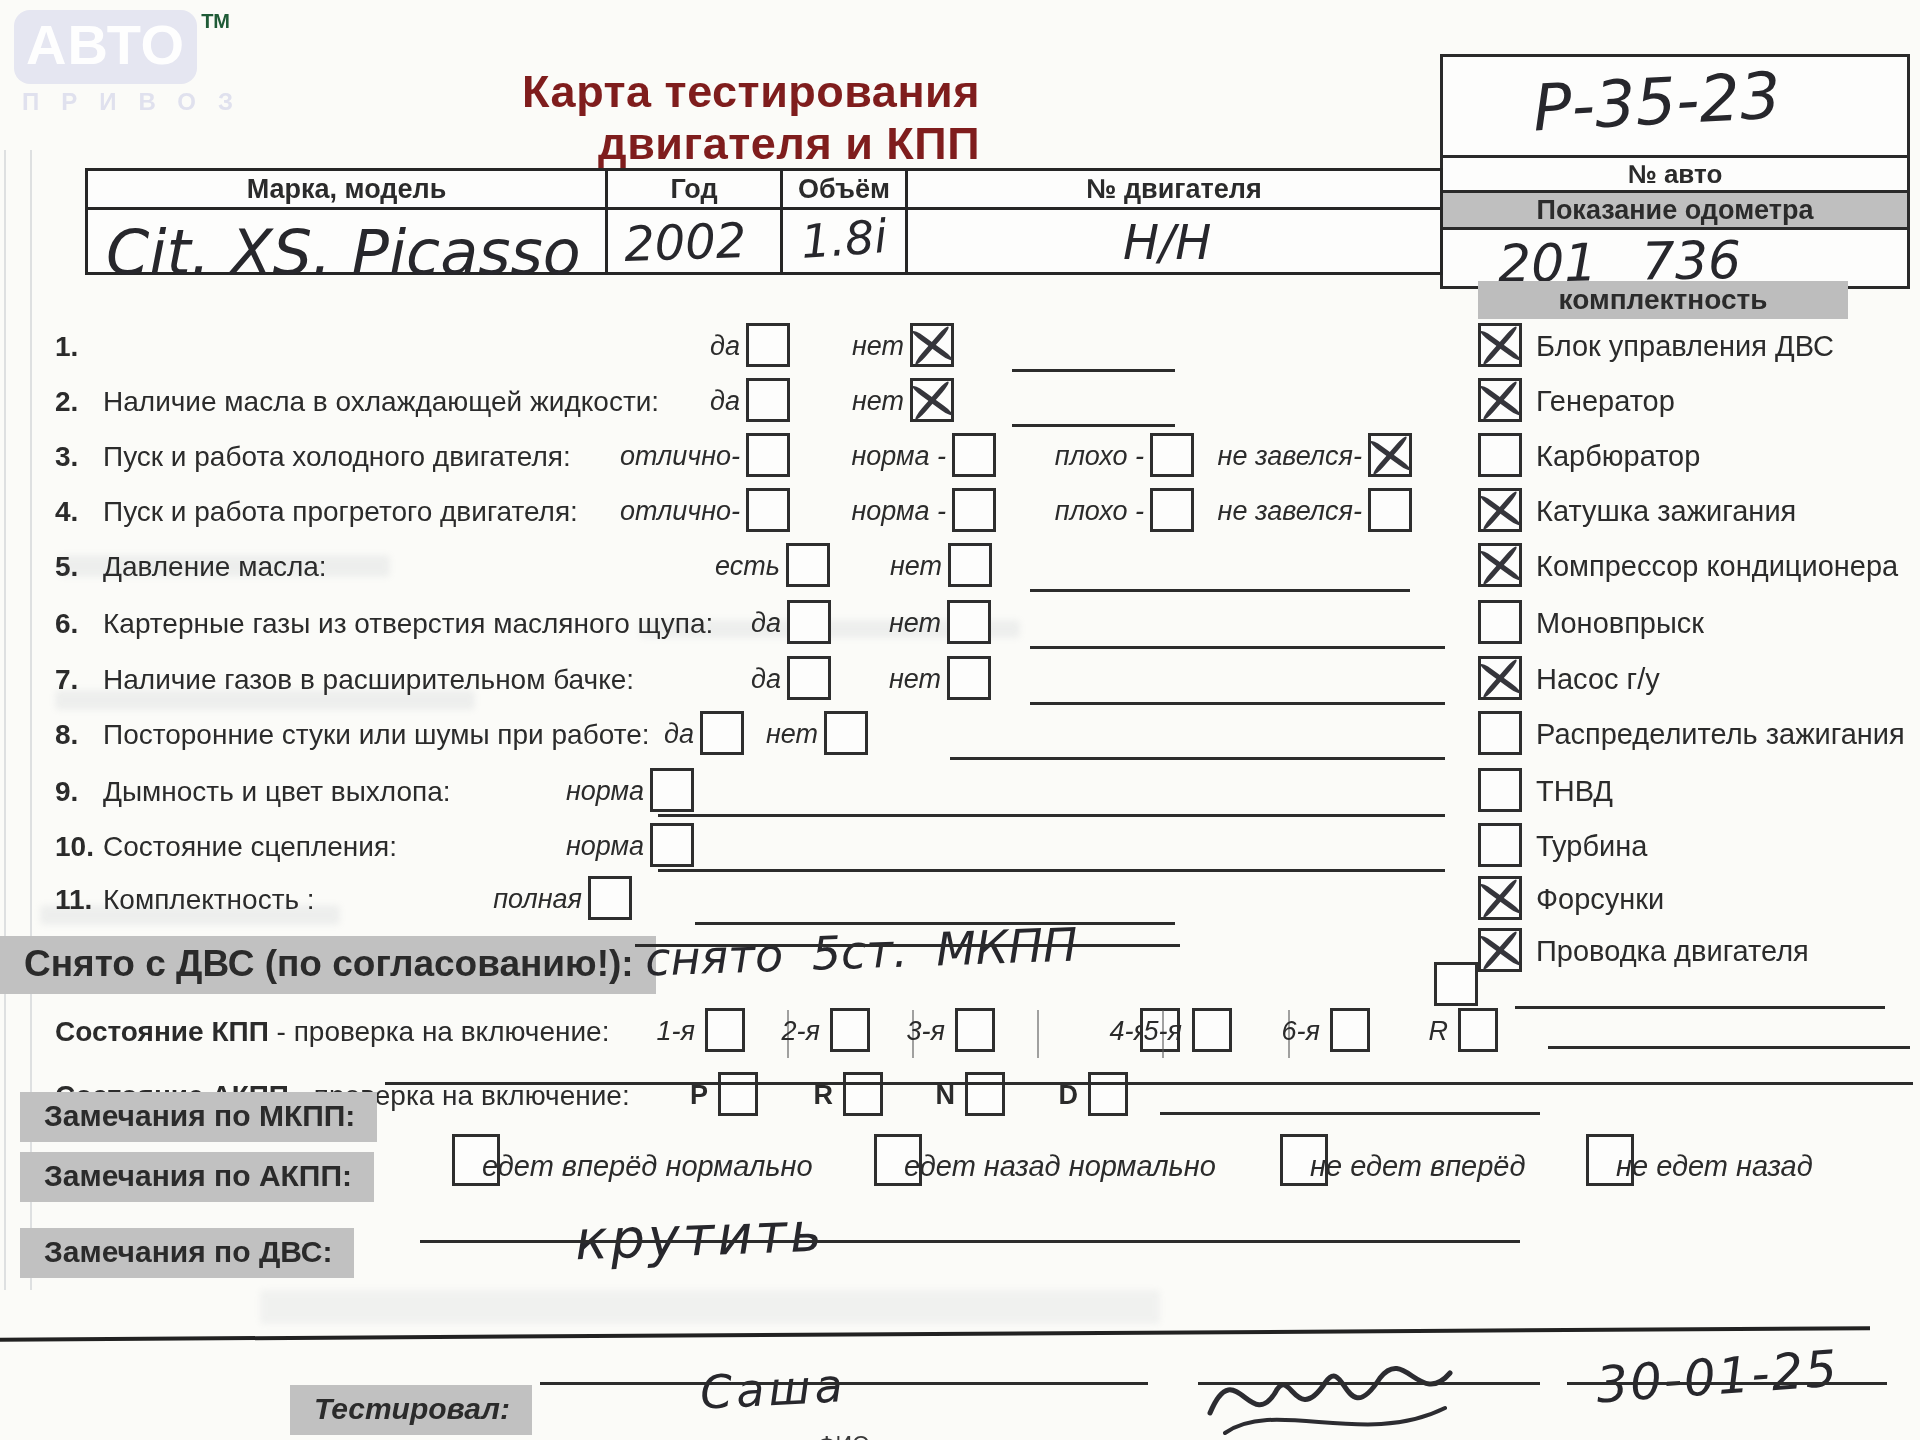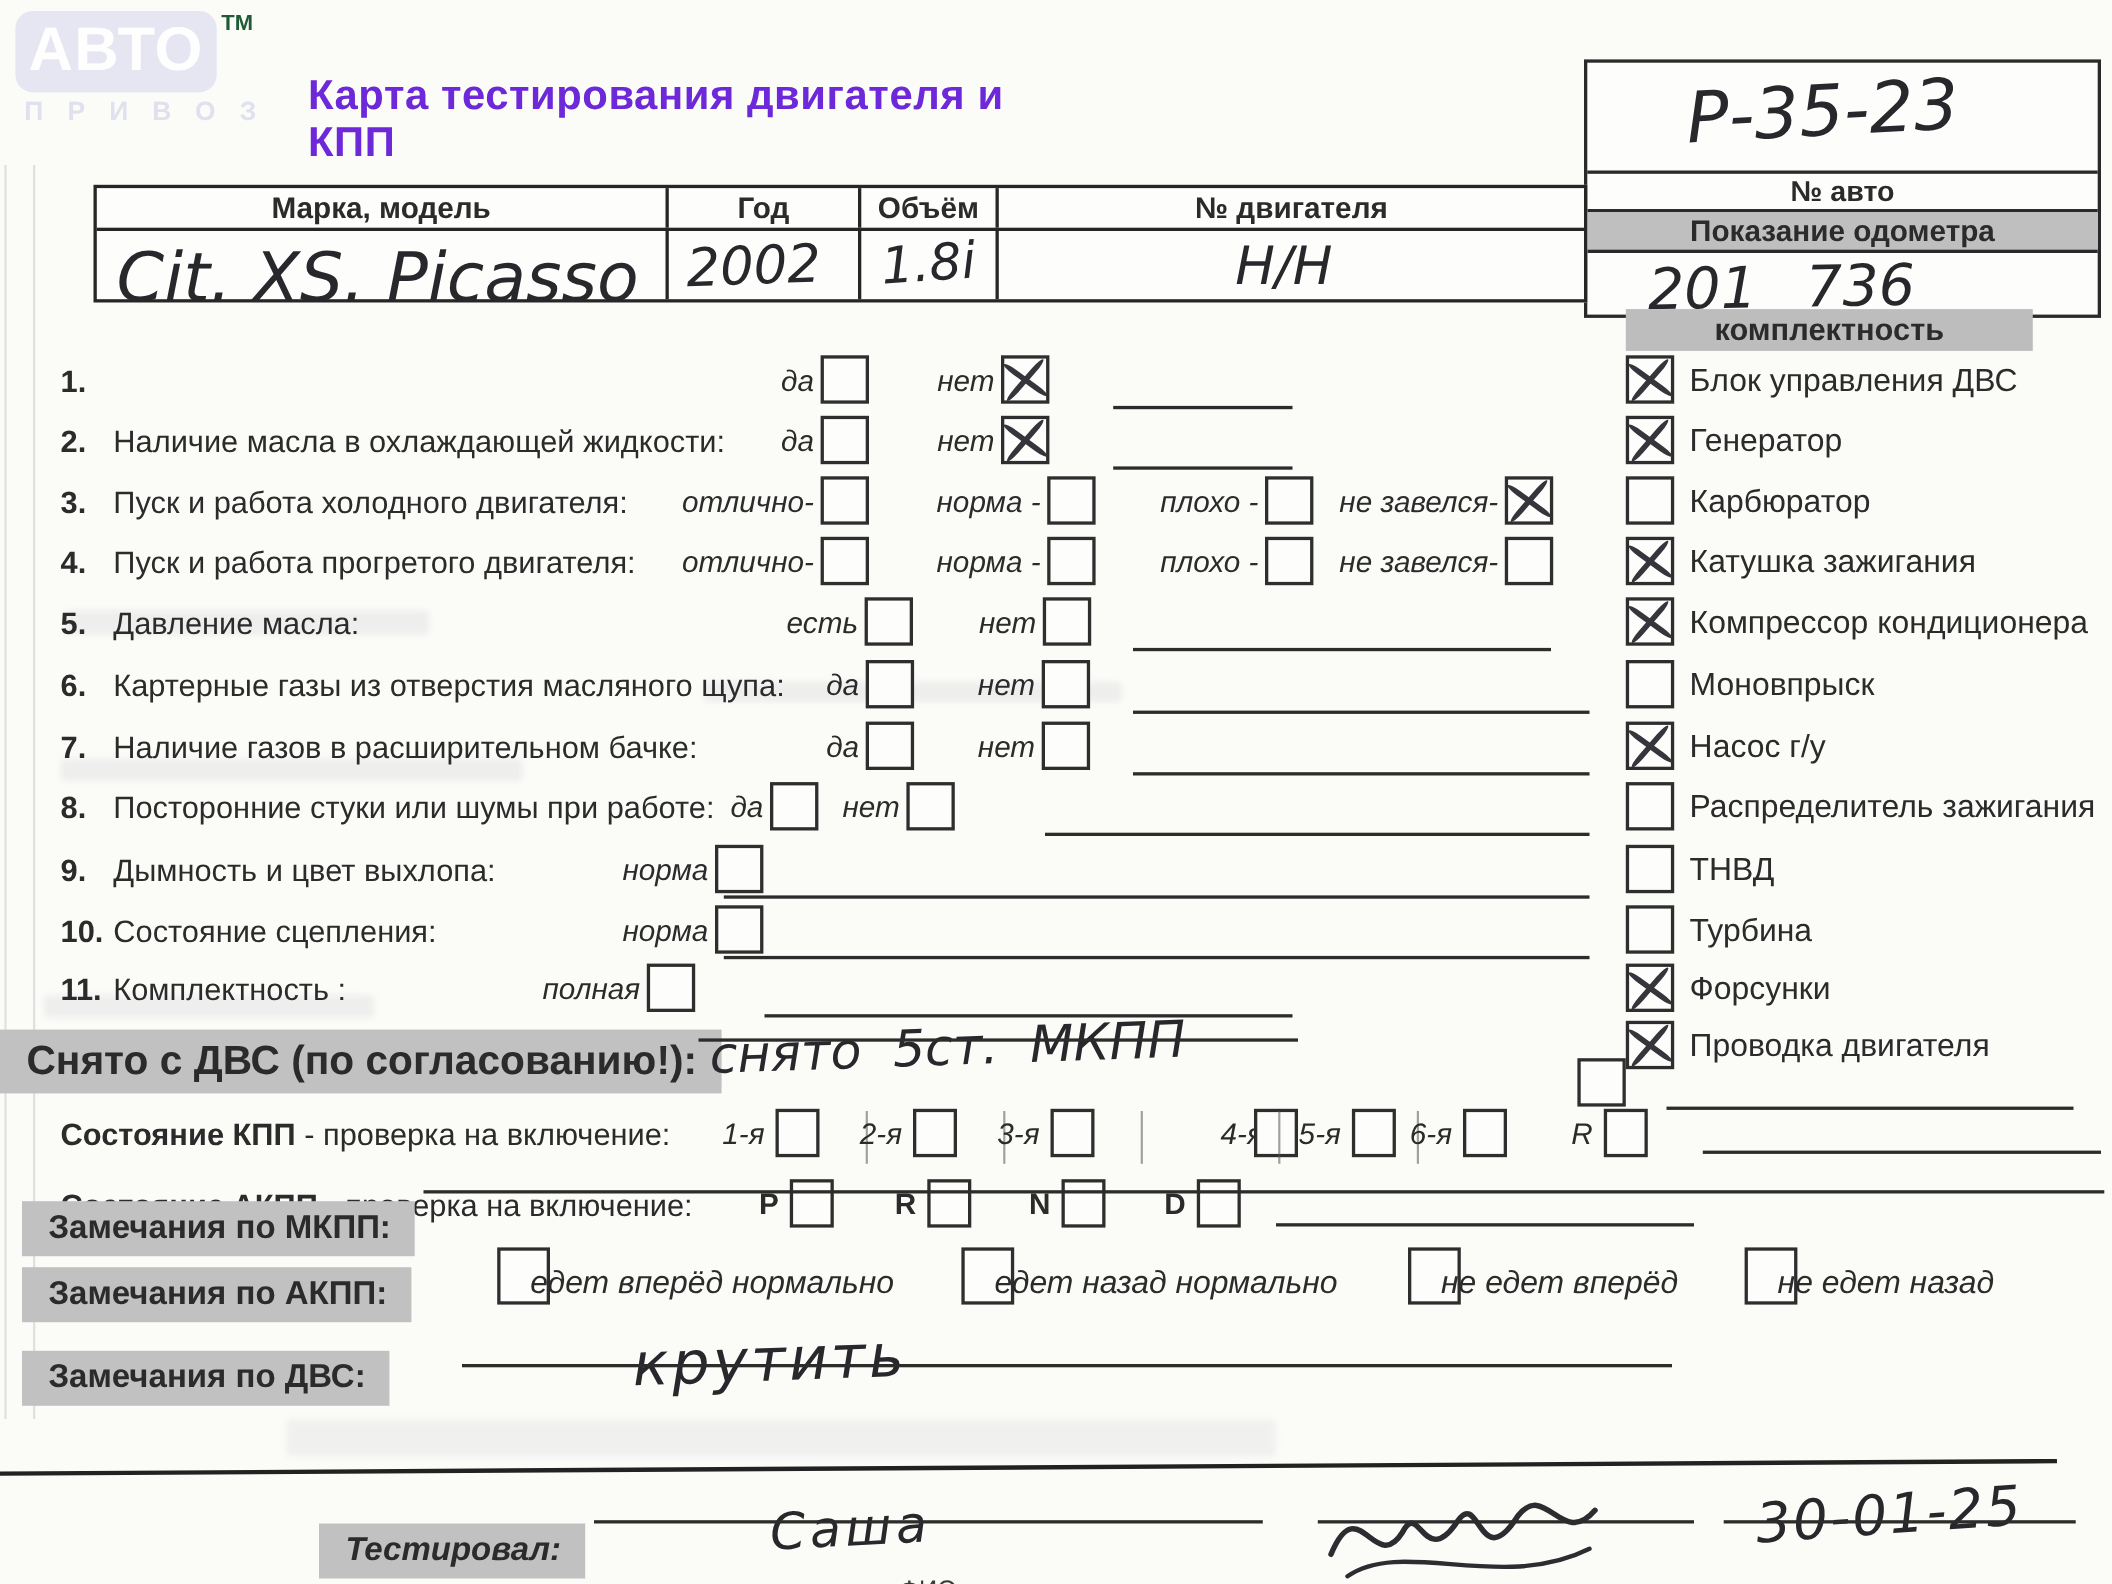--- a/index.html
+++ b/index.html
@@ -5,22 +5,22 @@
   html,body{margin:0;padding:0;background:#888;}
   #page{position:relative;width:1920px;height:1440px;background:#fbfbf8;overflow:hidden;
         font-family:"Liberation Sans","DejaVu Sans",sans-serif;color:#2b2b2b;}
   
   .logo{position:absolute;left:14px;top:10px;opacity:.95;}
   .logo .brand{display:inline-block;background:#e4e5f1;color:#ffffff;font-weight:800;
                font-size:56px;line-height:66px;padding:2px 12px 6px 12px;border-radius:16px;letter-spacing:1px;}
   .logo .tm{color:#14532d;font-size:20px;font-weight:700;vertical-align:top;margin-left:4px;}
   .logo .sub{color:#dfe0ee;font-size:24px;font-weight:700;letter-spacing:22px;margin-top:4px;margin-left:8px;}
   
-  .title{position:absolute;left:280px;top:66px;width:700px;text-align:left;
-         font-size:38px;font-weight:800;letter-spacing:.5px;color:#6d28d9;}
+  .title{position:absolute;left:280px;top:66px;width:700px;text-align:right;
+         font-size:45px;font-weight:800;letter-spacing:.5px;color:#7f1d1d;}
   
   .carbox{position:absolute;left:1440px;top:54px;width:464px;border:3px solid #2a2a2a;background:#fdfdfc;}
   .carbox .cell{border-bottom:3px solid #2a2a2a;position:relative;}
   .carbox .num{height:98px;}
   .carbox .lab{height:32px;text-align:center;font-weight:800;font-size:26px;line-height:32px;}
   .carbox .odolab{height:34px;text-align:center;font-weight:800;font-size:27px;line-height:34px;background:#bfbfbf;}
   .carbox .odoval{height:56px;border-bottom:none;}
   
   .itable{position:absolute;left:85px;top:168px;width:1352px;border:3px solid #262626;background:#fdfdfc;}
   .itable .hrow,.itable .drow{display:flex;}
@@ -345,21 +345,21 @@
     <span class="opt" style="left:955px;width:40px;height:44px">
         <i class="olbl">3-я</i>
         <span class="box" style="width:40px"></span>
       </span>
     <span class="gsep" style="left:1037px"></span>
     <span class="opt" style="left:1140px;width:58px;height:44px">
         <i class="olbl">4-я</i>
         <span class="box" style="width:40px"></span>
       </span>
     <span class="gsep" style="left:1162px"></span>
-    <span class="opt" style="left:1229px;width:40px;height:30px">
+    <span class="opt" style="left:1192px;width:40px;height:30px">
         <i class="olbl">5-я</i>
         <span class="box" style="width:40px"></span>
       </span>
     <span class="gsep" style="left:1288px"></span>
     <span class="opt" style="left:1330px;width:40px;height:44px">
         <i class="olbl">6-я</i>
         <span class="box" style="width:40px"></span>
       </span>
     <span class="opt" style="left:1458px;width:40px;height:44px">
         <i class="olbl">R</i>

